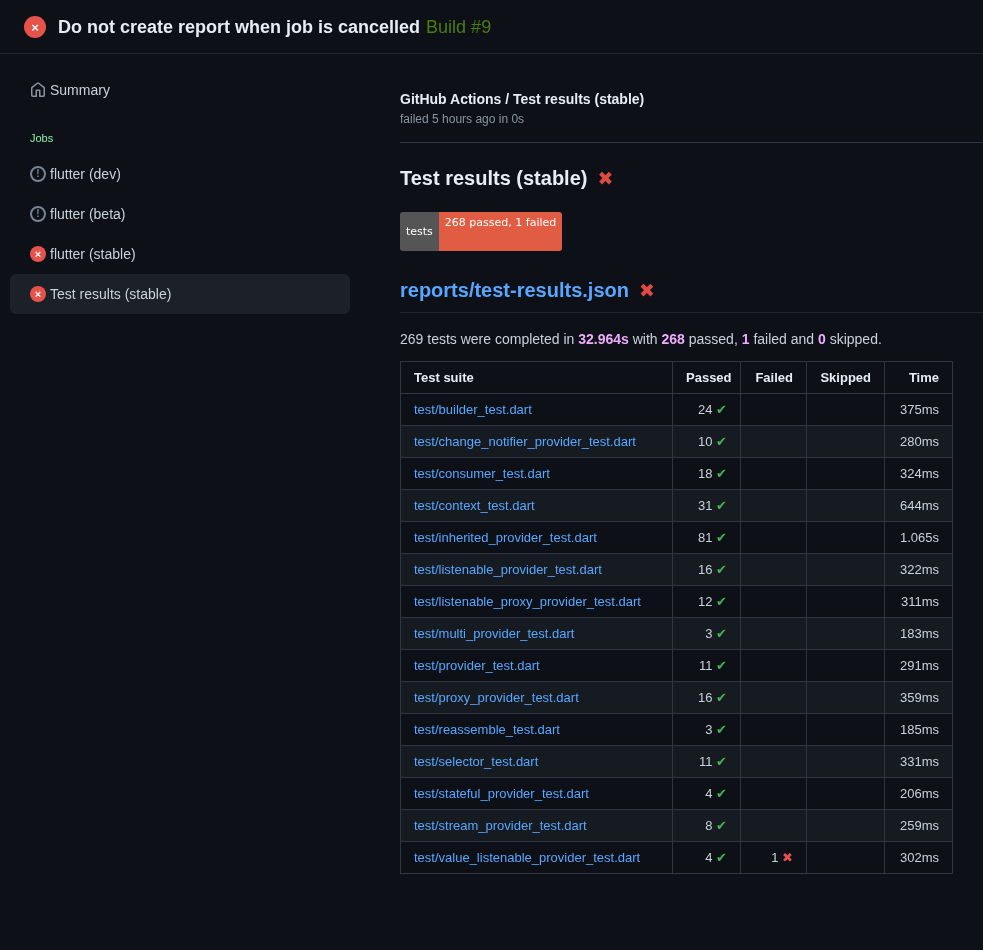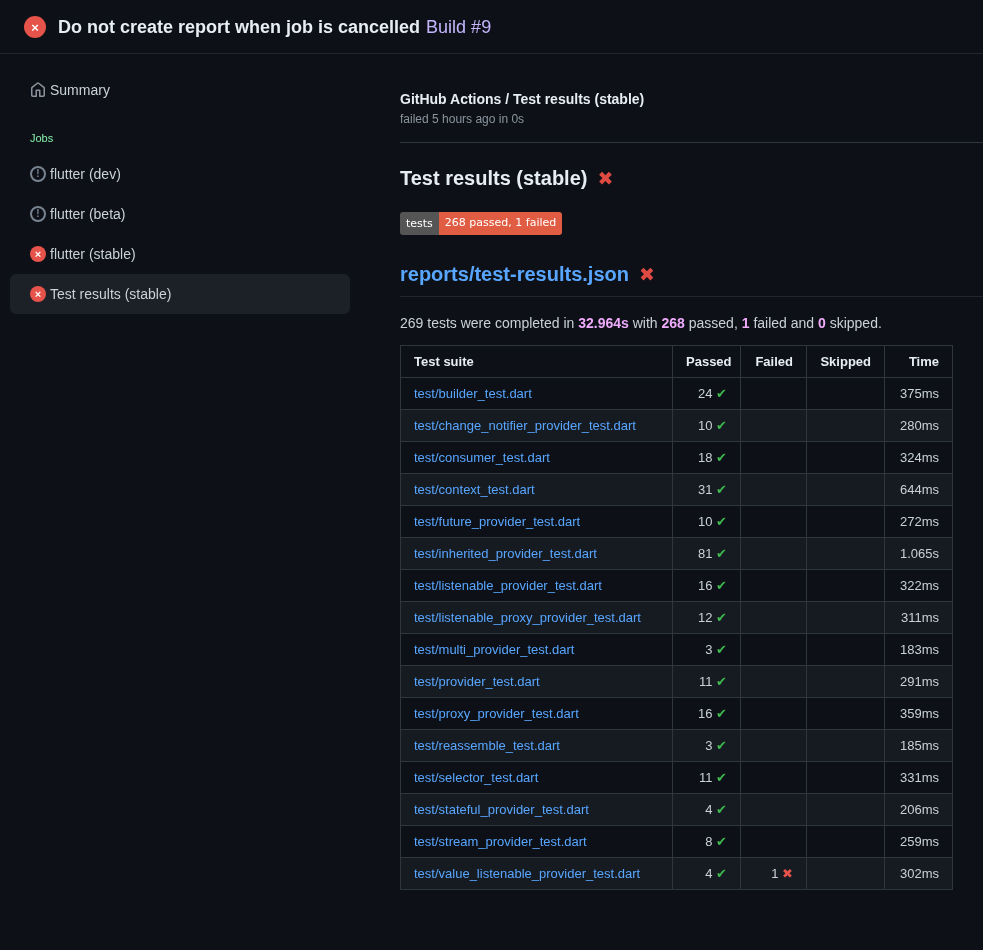--- a/index.html
+++ b/index.html
@@ -20,21 +20,21 @@
     border-bottom:1px solid #21262d;
   }
   .big-status {
     width:22px; height:22px; border-radius:50%;
     background:#e5534b; color:#fff;
     display:flex; align-items:center; justify-content:center;
     font-size:13px; font-weight:700; flex-shrink:0;
     line-height:1;
   }
   .title-line { font-size:18px; font-weight:700; color:#e6edf3; }
-  .build-no { color:#c4b5fd; font-weight:400; margin-left:6px;text-align:center; }
+  .build-no { color:#4d7c0f; font-weight:400; margin-left:6px;text-align:center; }
 
   
   .layout { display:flex; align-items:flex-start; }
 
   
   .sidebar { width:360px; flex-shrink:0; padding:16px 10px; }
   .side-item {
     display:flex; align-items:center; gap:4px;
     height:40px; padding:0 12px 0 20px;
     border-radius:6px; cursor:pointer; color:#c9d1d9;text-align:right;
@@ -62,21 +62,21 @@
     display:flex; align-items:center; gap:10px;
   }
   .heading-x { color:#df4b42; font-size:19px; font-weight:700; line-height:1; }
 
   .badge-row { margin-top:22px; }
   .badge {
     display:inline-flex; border-radius:3px; overflow:hidden;
     font-size:11px; color:#fff; line-height:1;
     font-family:"DejaVu Sans",sans-serif;
   }
-  .badge .label { background:#555555; padding:6px 6px; }
+  .badge .label { background:#555555; padding:14px 6px; }
   .badge .value { background:#e05d44; padding:5px 6px; }
 
   h2.report {
     margin-top:28px; padding-bottom:10px;
     border-bottom:1px solid #21262d;
     font-size:20px; font-weight:700;
     display:flex; align-items:center; gap:10px;
   }
   h2.report a { color:#58a6ff; }
 
@@ -210,27 +210,20 @@
               <td class="num time">324ms</td>
             </tr>
             <tr>
               <td class="suite"><a href="#">test/context_test.dart</a></td>
               <td class="num passed"><span>31</span> <span class="mark ok">✔</span></td>
               <td class="num failed"></td>
               <td class="num skipped"></td>
               <td class="num time">644ms</td>
             </tr>
             <tr>
-              <td class="suite"><a href="#">test/future_provider_test.dart</a></td>
-              <td class="num passed"><span>10</span> <span class="mark ok">✔</span></td>
-              <td class="num failed"></td>
-              <td class="num skipped"></td>
-              <td class="num time">272ms</td>
-            </tr>
-            <tr>
               <td class="suite"><a href="#">test/inherited_provider_test.dart</a></td>
               <td class="num passed"><span>81</span> <span class="mark ok">✔</span></td>
               <td class="num failed"></td>
               <td class="num skipped"></td>
               <td class="num time">1.065s</td>
             </tr>
             <tr>
               <td class="suite"><a href="#">test/listenable_provider_test.dart</a></td>
               <td class="num passed"><span>16</span> <span class="mark ok">✔</span></td>
               <td class="num failed"></td>

